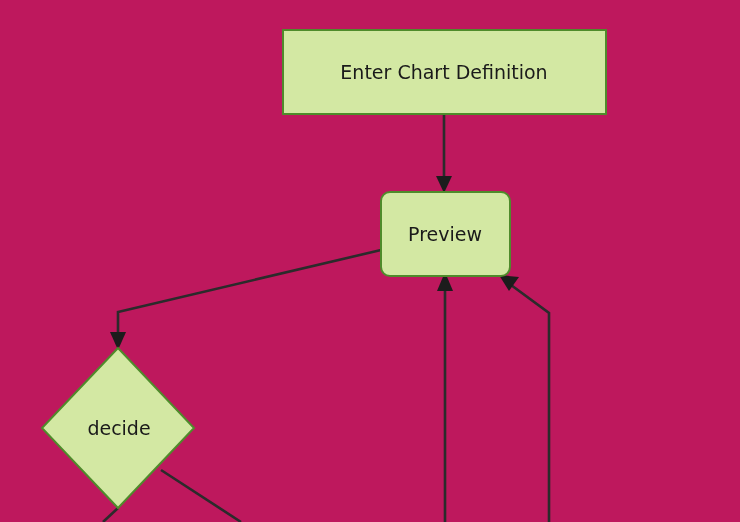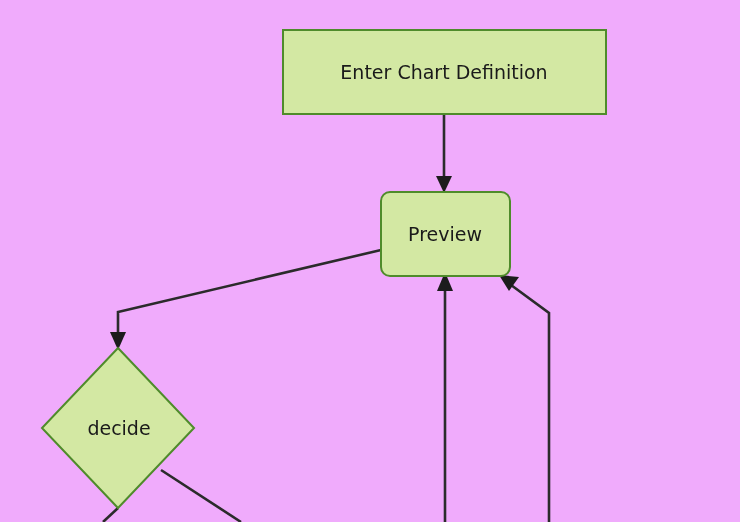--- a/index.html
+++ b/index.html
@@ -10,21 +10,21 @@
   body {
     width: 740px;
     height: 522px;
     overflow: hidden;
     font-family: "DejaVu Sans", "Liberation Sans", sans-serif;
   }
   #diagram-root {
     position: relative;
     width: 740px;
     height: 522px;
-    background: #f0abfc;
+    background: #be185d;
   }
   #flow-svg {
     position: absolute;
     top: 0;
     left: 0;
     width: 740px;
     height: 522px;
     display: block;
   }
   .node-shape {

